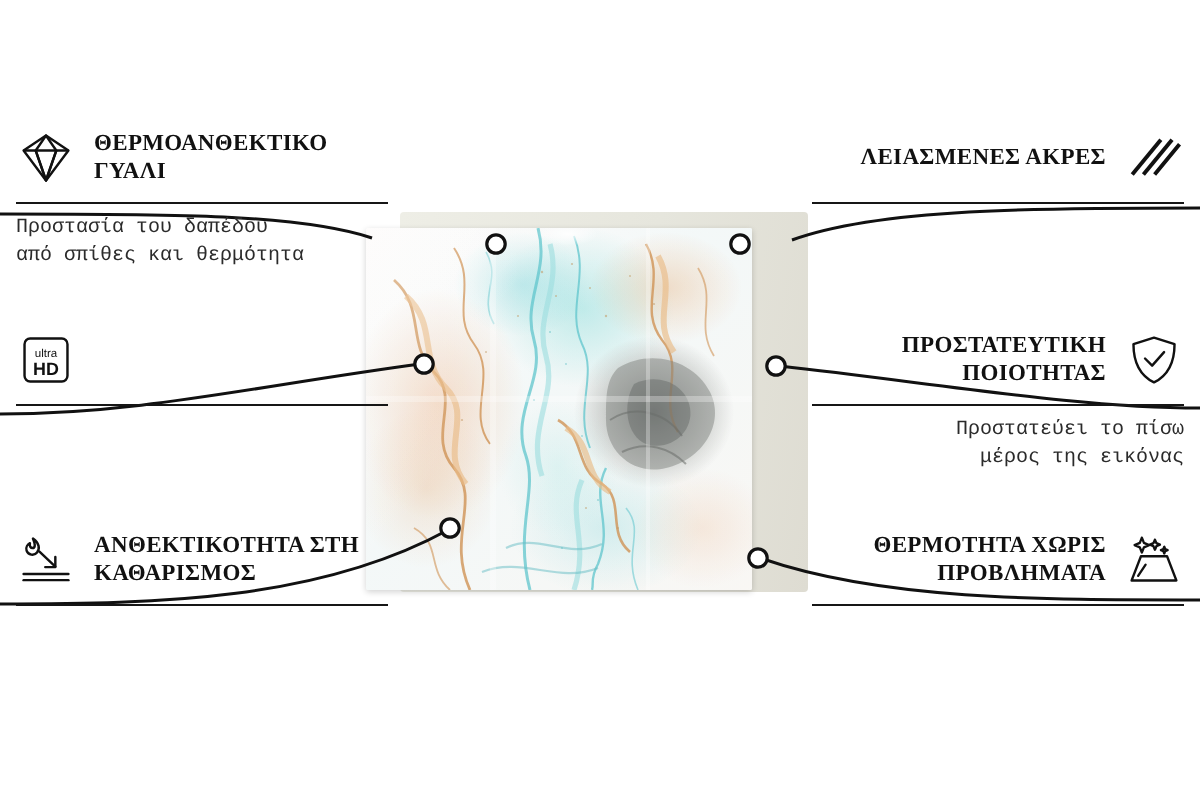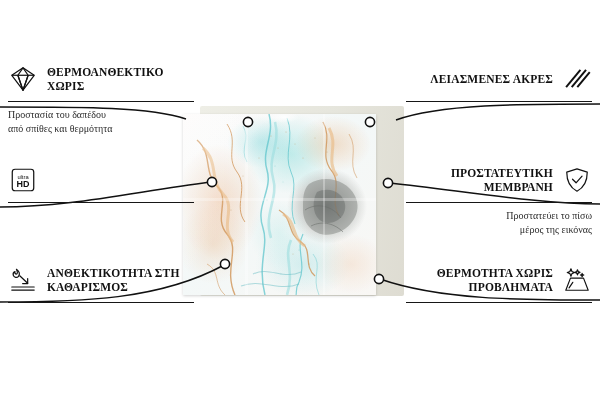--- a/index.html
+++ b/index.html
@@ -60,21 +60,21 @@
   .f-title{
     font-size:11.5px;font-weight:700;line-height:1.22;
     letter-spacing:.015em;color:#111;
     font-family:"Liberation Serif", serif;
   }
   .f-rule{
     margin-top:5px;height:0;border-top:1.6px solid #161616;width:100%;
   }
   .f-desc{
     margin-top:6px;font-size:10px;line-height:1.35;color:#2b2b2b;
-    font-family:Liberation Serif, serif;
+    font-family:Liberation Mono, monospace;
   }
 
   .icon{flex:0 0 auto;width:30px;height:28px;display:block;}
 
   
   .connectors{position:absolute;left:0;top:0;width:600px;height:400px;pointer-events:none;}
 </style>
 </head>
 <body>
 
@@ -221,21 +221,21 @@
   <div class="feature f-left" style="top:62px">
     <div class="f-head">
       <svg class="icon" viewBox="0 0 32 30">
         <g fill="none" stroke="#111" stroke-width="1.3" stroke-linejoin="round">
           <path d="M4 11 L16 3 L28 11 L16 27 Z"></path>
           <path d="M4 11 H28"></path>
           <path d="M10.5 11 L16 3 L21.5 11 L16 27 Z"></path>
           <path d="M10.5 11 L16 27 L21.5 11"></path>
         </g>
       </svg>
-      <div class="f-title">ΘΕΡΜΟΑΝΘΕΚΤΙΚΟ ΧΩΡΙΣ</div>
+      <div class="f-title">ΘΕΡΜΟΑΝΘΕΚΤΙΚΟ ΓΥΑΛΙ</div>
     </div>
     <div class="f-rule"></div>
     <div class="f-desc">Προστασία του δαπέδου<br>από σπίθες και θερμότητα</div>
   </div>
 
   <div class="feature f-left" style="top:163px">
     <div class="f-head">
       <svg class="icon" viewBox="0 0 32 30">
         <rect x="4.5" y="3.5" width="23" height="23" rx="3" fill="none" stroke="#111" stroke-width="1.3"></rect>
         <text x="16" y="13.6" text-anchor="middle" font-family="Liberation Sans, sans-serif" font-size="6.2" fill="#111">ultra</text>
@@ -276,21 +276,21 @@
   </div>
 
   <div class="feature f-right" style="top:163px">
     <div class="f-head">
       <svg class="icon" viewBox="0 0 32 30">
         <g fill="none" stroke="#111" stroke-width="1.3" stroke-linejoin="round" stroke-linecap="round">
           <path d="M16 3 L27 6.5 C27 16 24 23 16 27 C8 23 5 16 5 6.5 Z"></path>
           <path d="M11.2 14.2 L15 18 L21.4 10.8"></path>
         </g>
       </svg>
-      <div class="f-title">ΠΡΟΣΤΑΤΕΥΤΙΚΗ ΜΕΜΒΡΑΝΗ</div>
+      <div class="f-title">ΠΡΟΣΤΑΤΕΥΤΙΚΗ ΠΟΙΟΤΗΤΑΣ</div>
     </div>
     <div class="f-rule"></div>
     <div class="f-desc">Προστατεύει το πίσω<br>μέρος της εικόνας</div>
   </div>
 
   <div class="feature f-right" style="top:263px">
     <div class="f-head">
       <svg class="icon" viewBox="0 0 32 30">
         <g fill="none" stroke="#111" stroke-width="1.25" stroke-linejoin="round" stroke-linecap="round">
           <path d="M4 26 L9 13 L23 13 L28 26 Z"></path>

